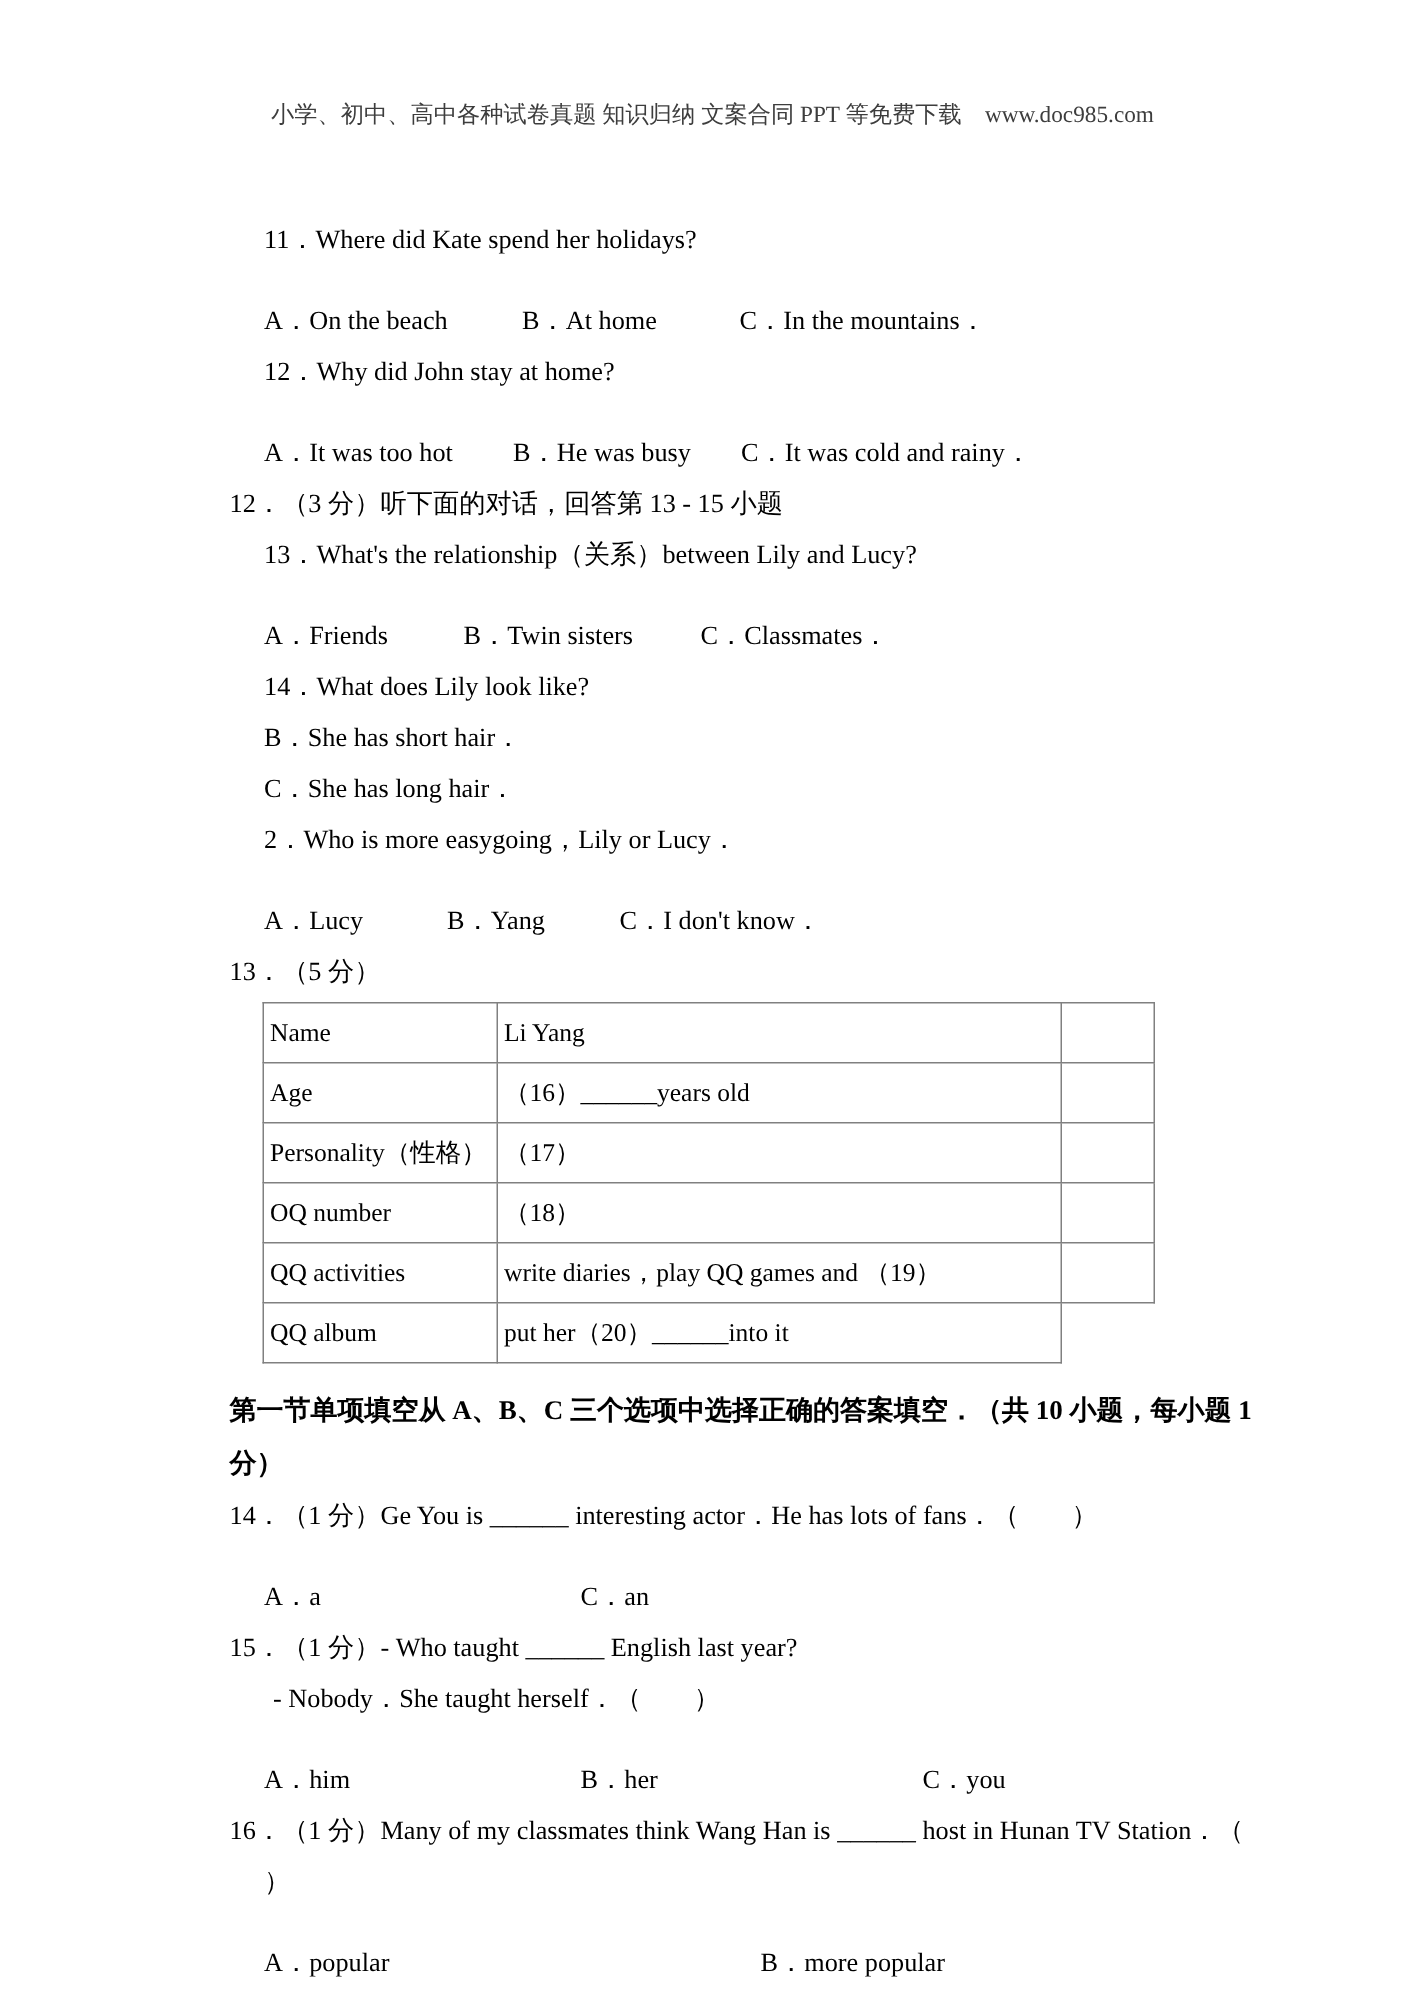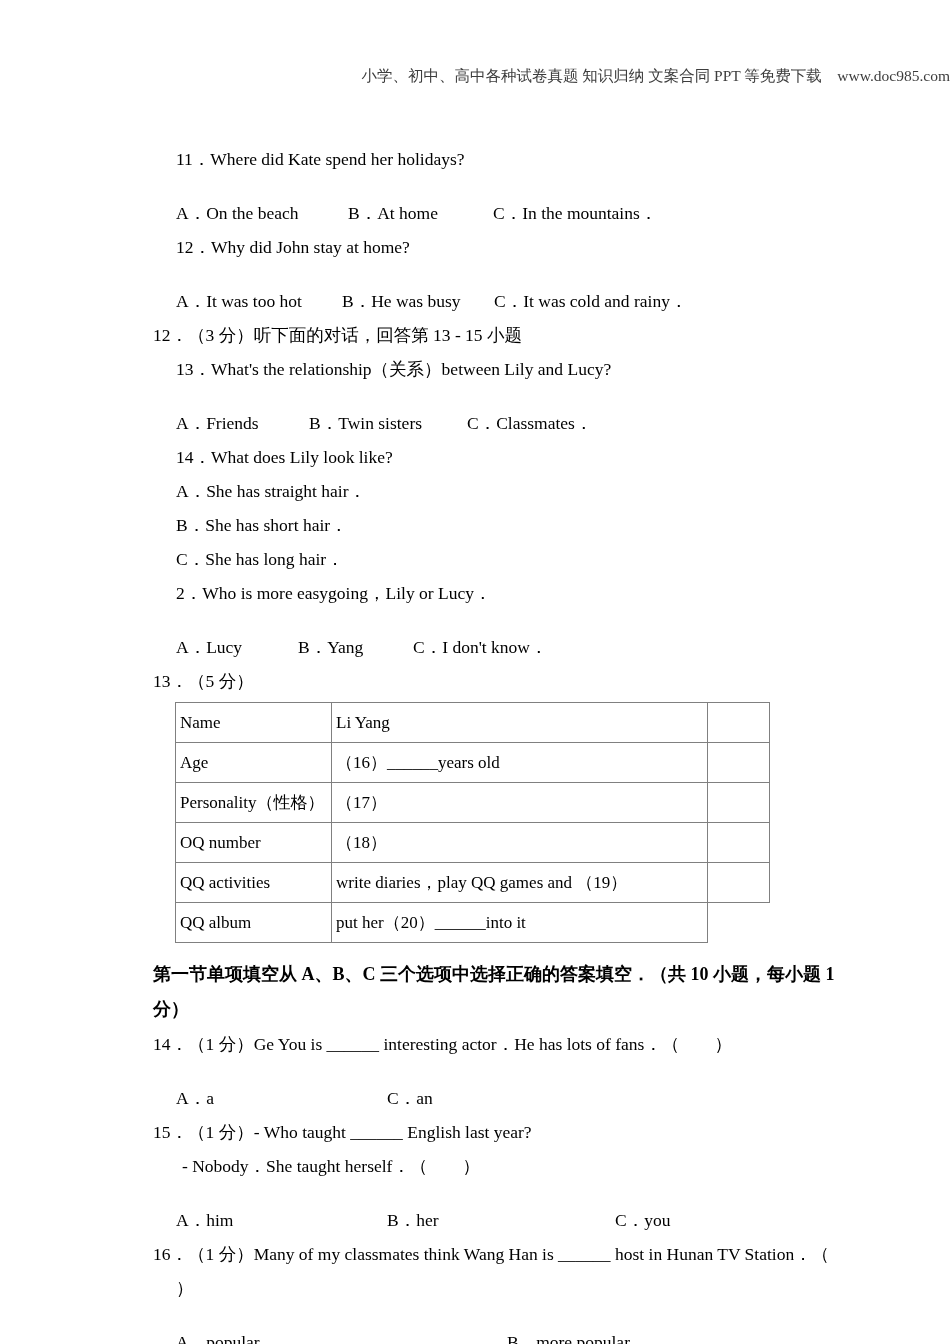--- a/index.html
+++ b/index.html
@@ -6,21 +6,21 @@
   .page{
     position:relative;
     width:950px;height:1344px;
     background:#ffffff;
     font-family:"Liberation Serif","DejaVu Serif",serif;
     color:#000;
     overflow:hidden;
   }
   .header{
     position:absolute;top:66px;left:0;right:0;
-    text-align:right;
+    text-align:center;
     font-size:15.5px;
     color:#3d3d3d;
     white-space:nowrap;
   }
   .content{
     position:absolute;top:142px;left:153px;width:680px;
     font-size:17.5px;
   }
   .line{
     height:34px;line-height:34px;
@@ -85,21 +85,20 @@
     <div class="line">12．（3 分）听下面的对话，回答第 13 - 15 小题</div>
 
     <div class="line ind">13．What's the relationship（关系）between Lily and Lucy?</div>
     <div class="line ind opts q13o">
       <span class="o1">A．Friends</span>
       <span class="o2">B．Twin sisters</span>
       <span class="o3">C．Classmates．</span>
     </div>
 
     <div class="line ind">14．What does Lily look like?</div>
-    <div class="line ind">A．She has straight hair．</div>
     <div class="line ind">B．She has short hair．</div>
     <div class="line ind">C．She has long hair．</div>
 
     <div class="line ind">2．Who is more easygoing，Lily or Lucy．</div>
     <div class="line ind opts q15o">
       <span class="o1">A．Lucy</span>
       <span class="o2">B．Yang</span>
       <span class="o3">C．I don't know．</span>
     </div>
 

